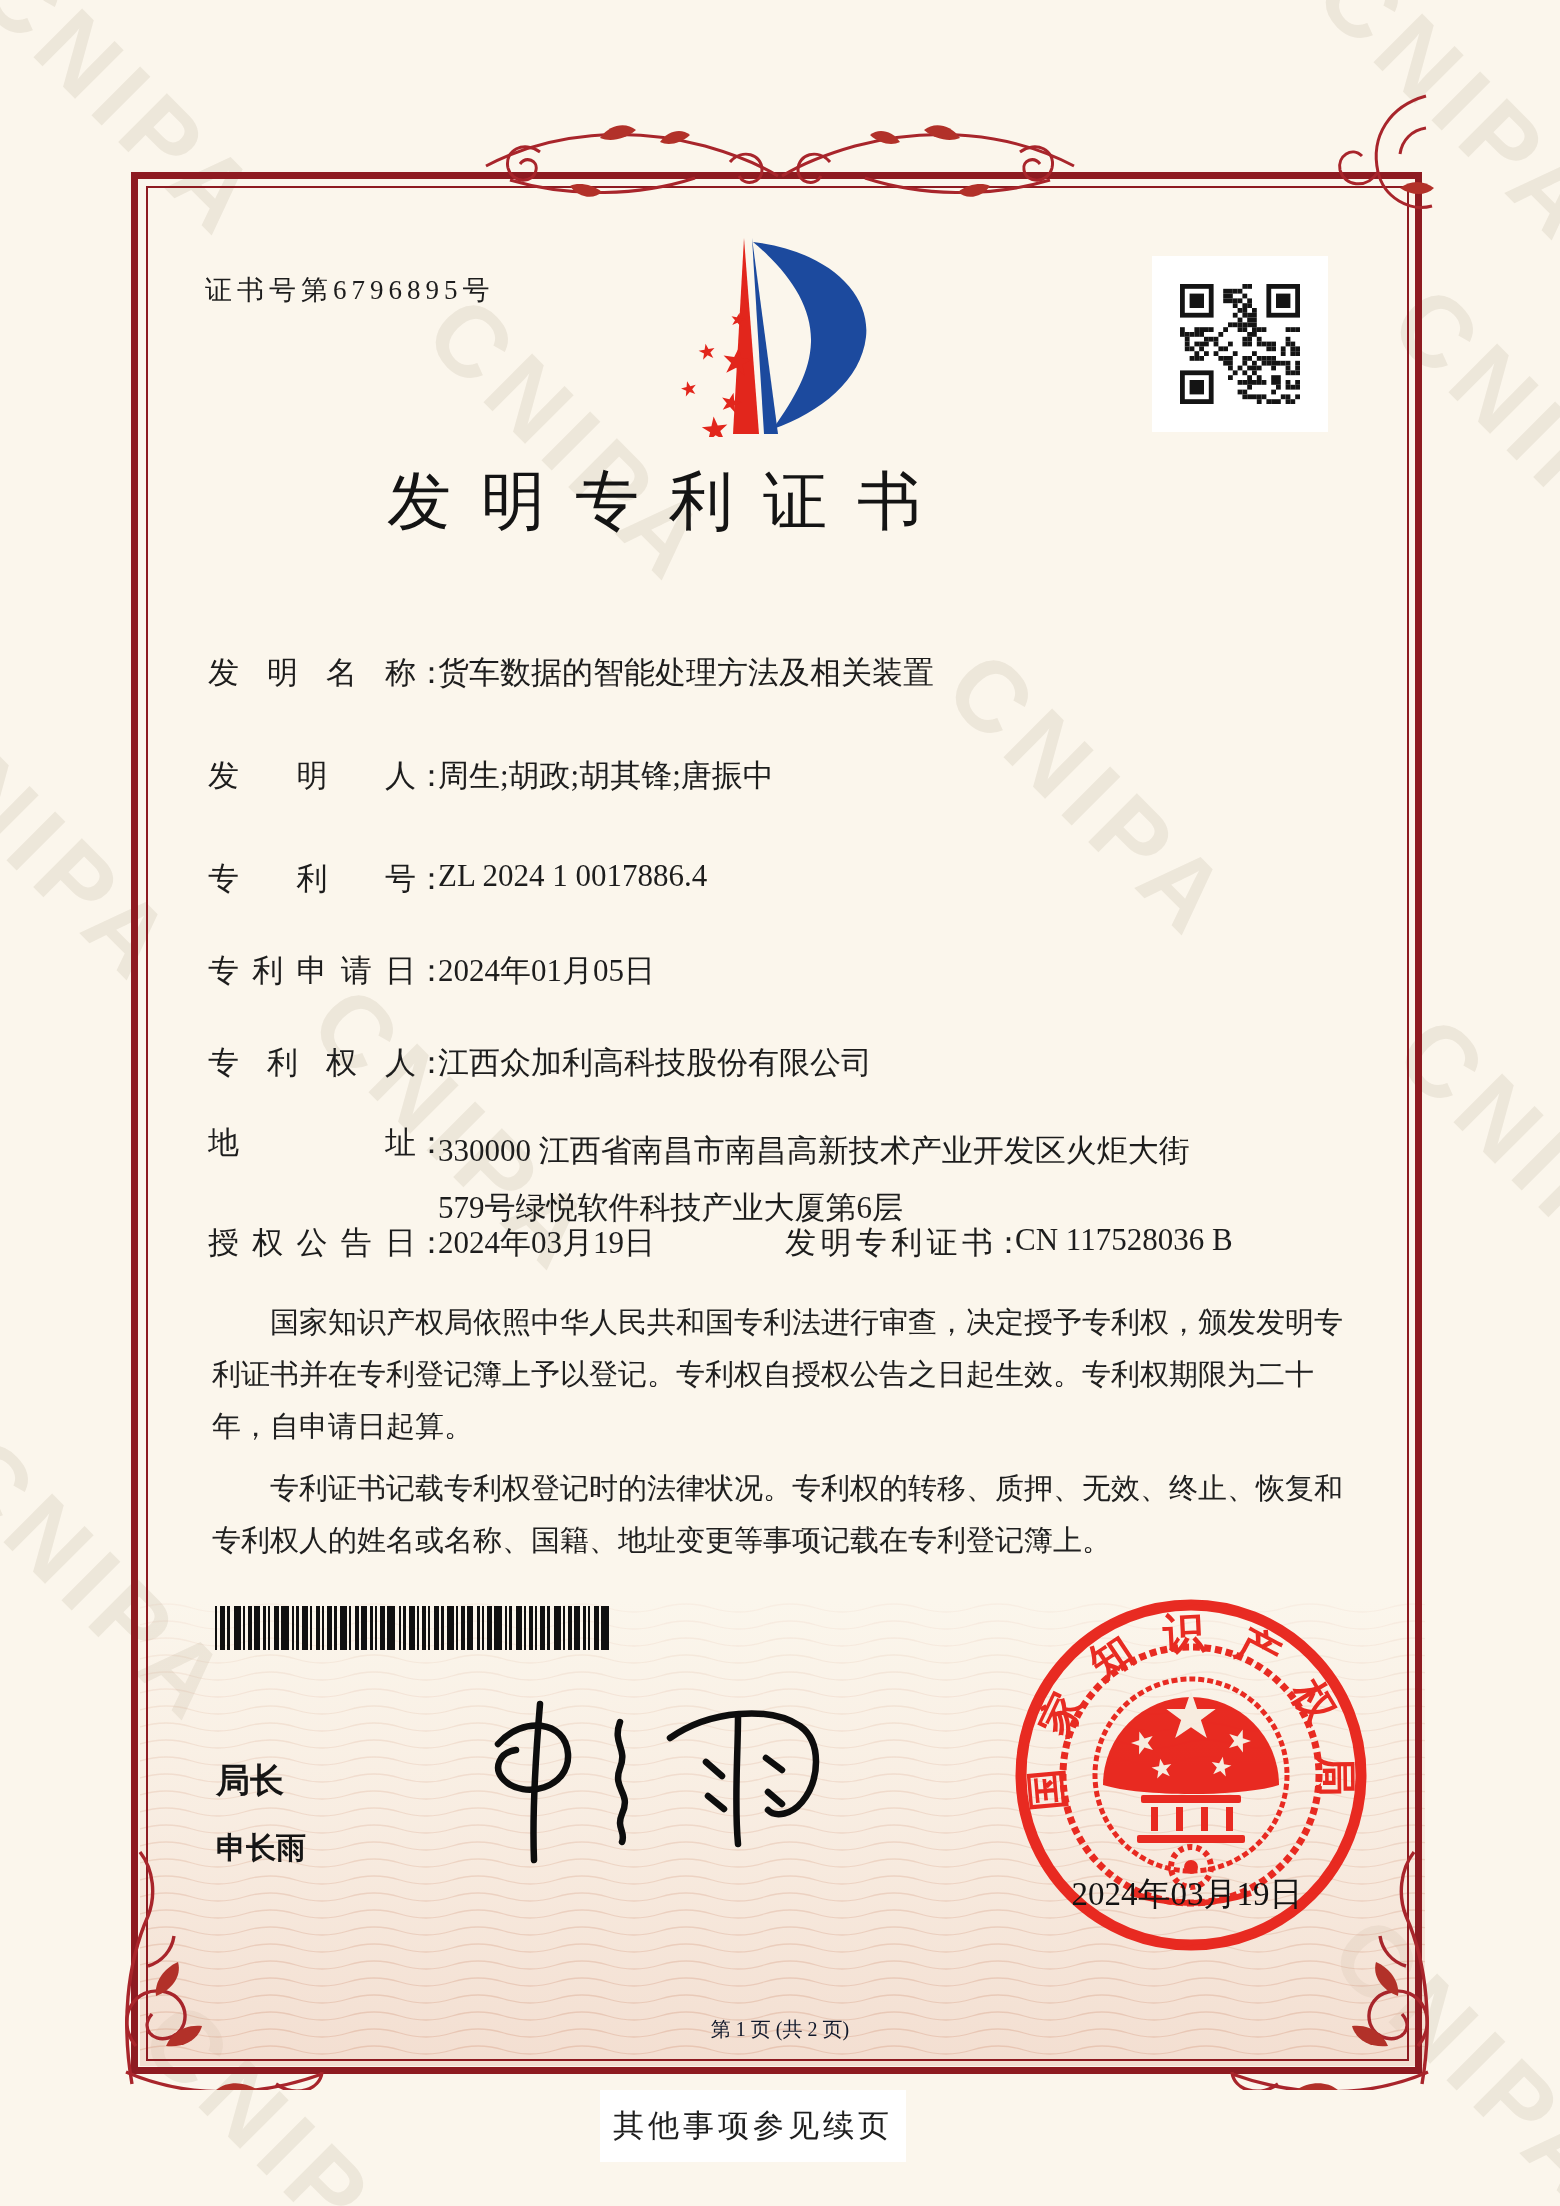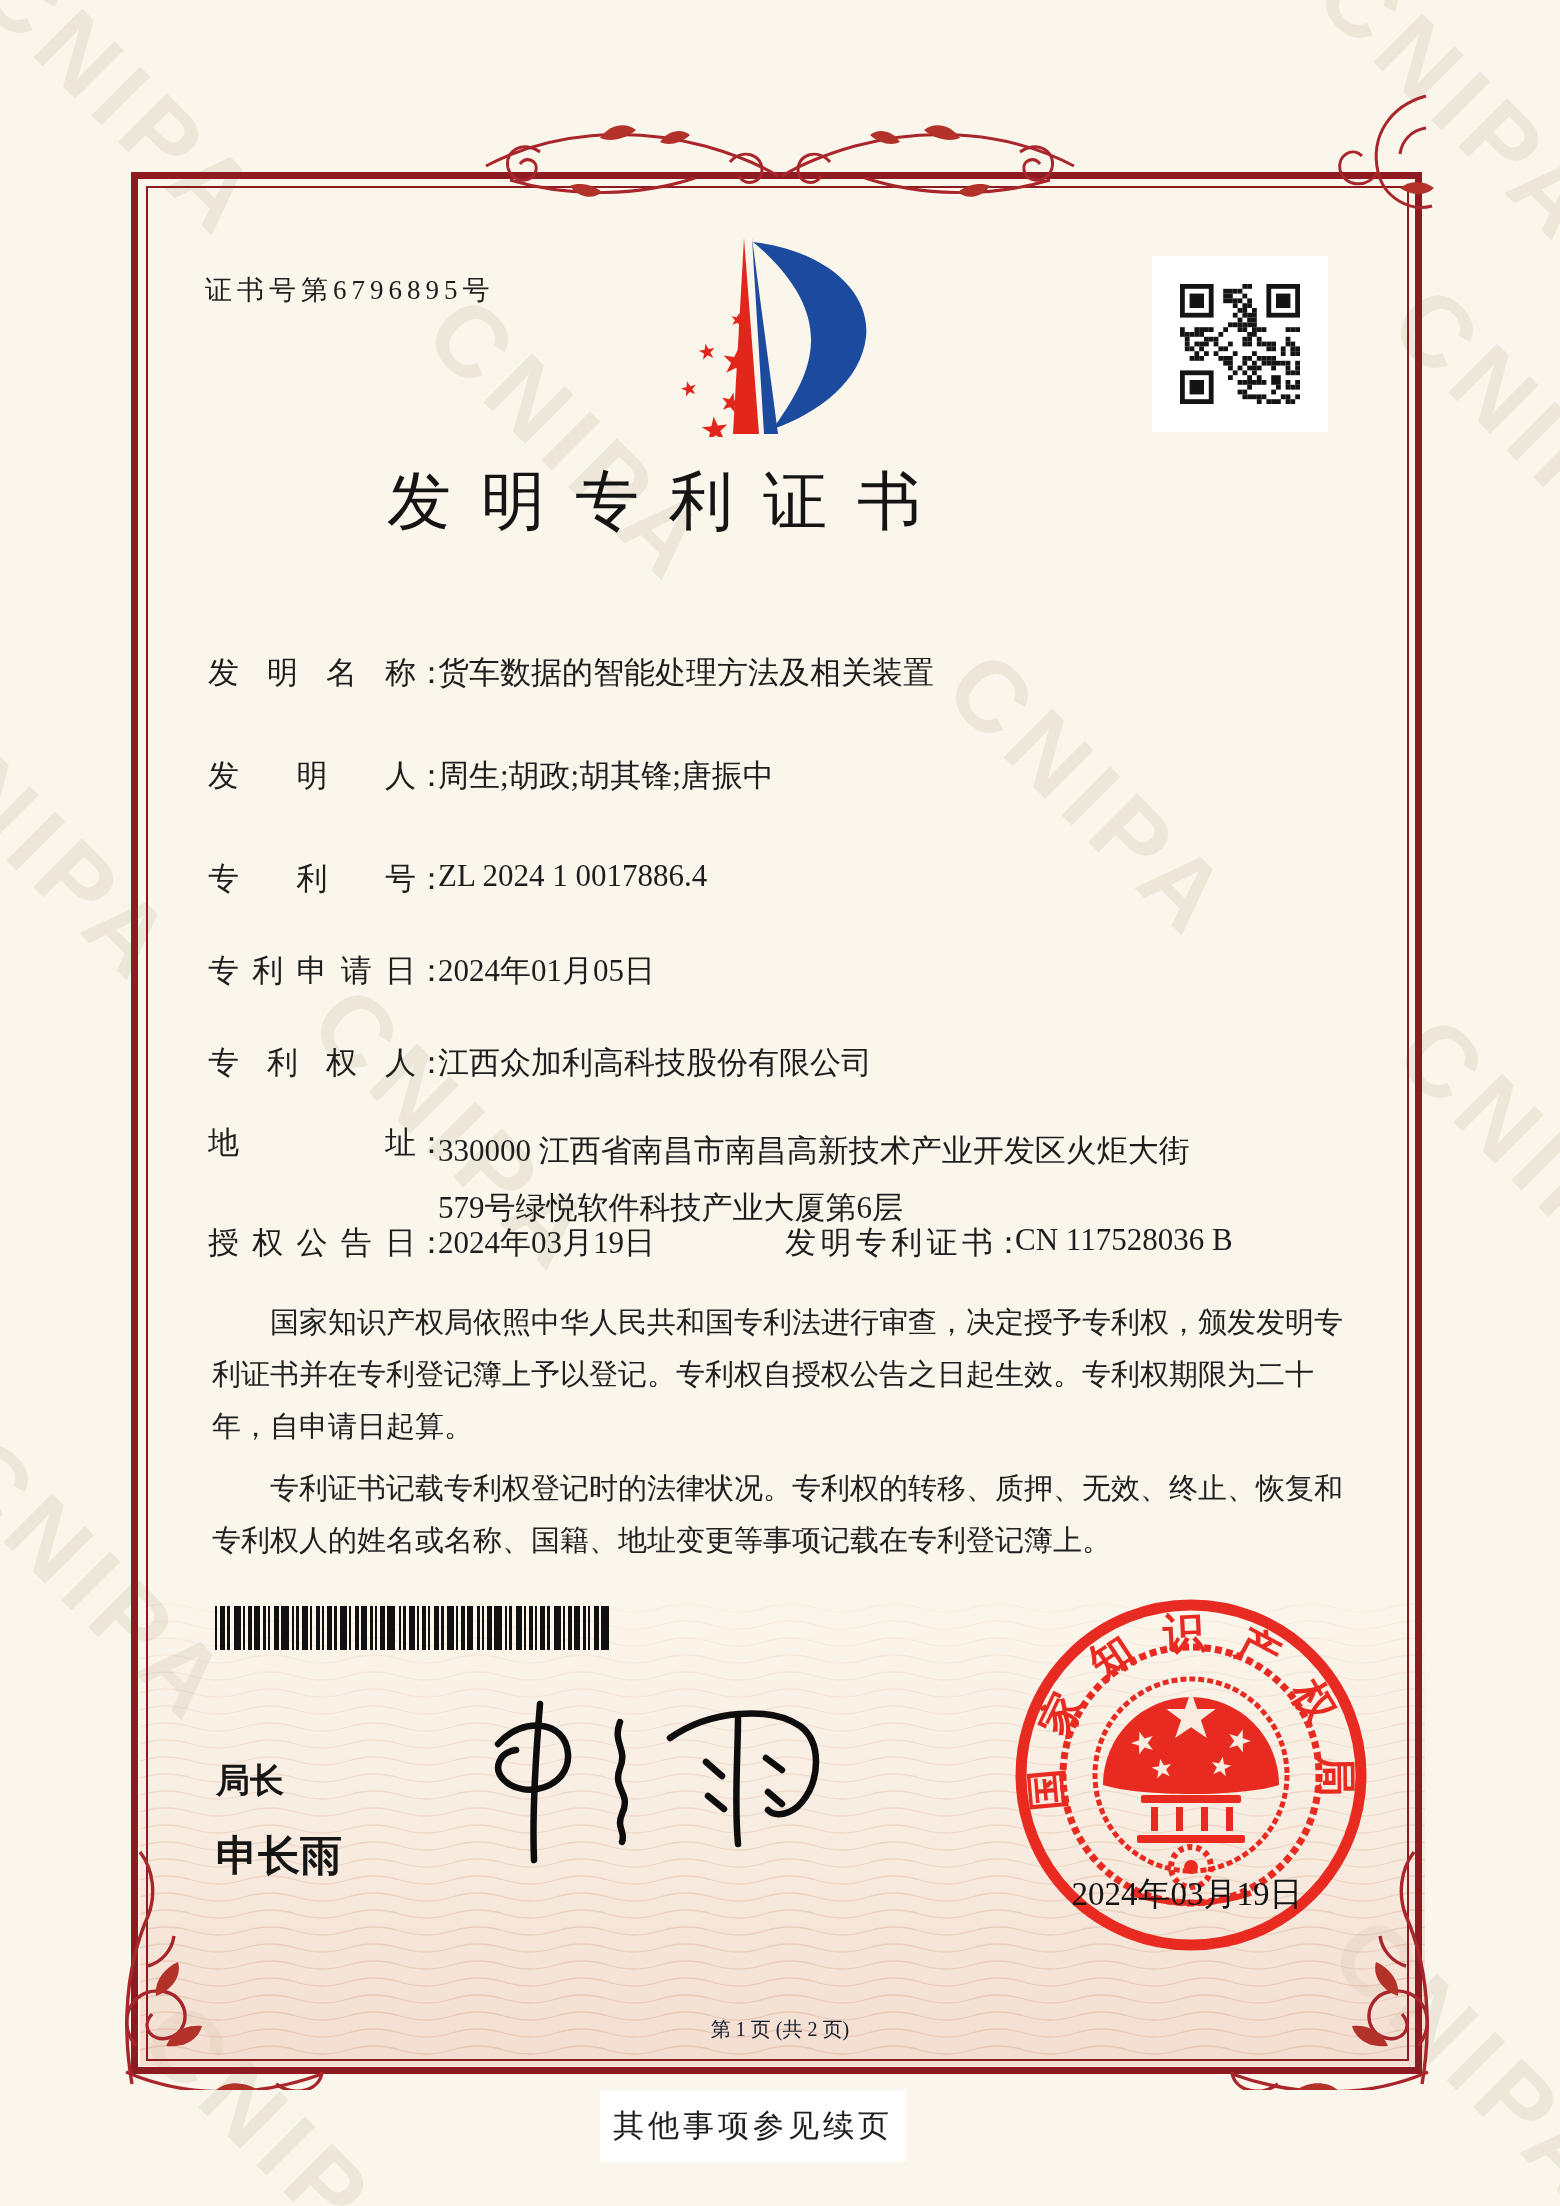--- a/index.html
+++ b/index.html
@@ -36,21 +36,21 @@
   .pair2{position:absolute;left:577px;top:0;}
   .paras{position:absolute;left:212px;top:1296px;width:1140px;font-size:29px;line-height:52px;color:#202020;}
   .paras p{margin:0;text-indent:58px;}
   .paras p + p{margin-top:10px;}
 
   
   #barcode{position:absolute;left:215px;top:1606px;}
   .sig-title{position:absolute;left:216px;top:1758px;font-family:"Liberation Sans","DejaVu Sans",sans-serif;
              font-weight:bold;font-size:34px;color:#151515;}
   .sig-name{position:absolute;left:216px;top:1828px;font-family:"Liberation Sans","DejaVu Sans",sans-serif;
-            font-weight:bold;font-size:42px;color:#151515;}
+            font-weight:bold;font-size:30px;color:#151515;}
   #sigsvg{position:absolute;left:470px;top:1692px;}
 
   
   #sealsvg{position:absolute;left:1011px;top:1595px;opacity:0.96;}
   .seal-date{position:absolute;left:1062px;top:1872px;width:250px;text-align:center;
              font-size:33px;color:#131313;z-index:6;}
 
   .page-info{position:absolute;left:0;top:2016px;width:1560px;text-align:center;font-size:20px;color:#0f172a;}
   .contbox{position:absolute;left:600px;top:2090px;width:306px;height:72px;background:#ffffff;
            display:flex;align-items:center;justify-content:center;font-size:31px;letter-spacing:4px;color:#1e1e1e;}

